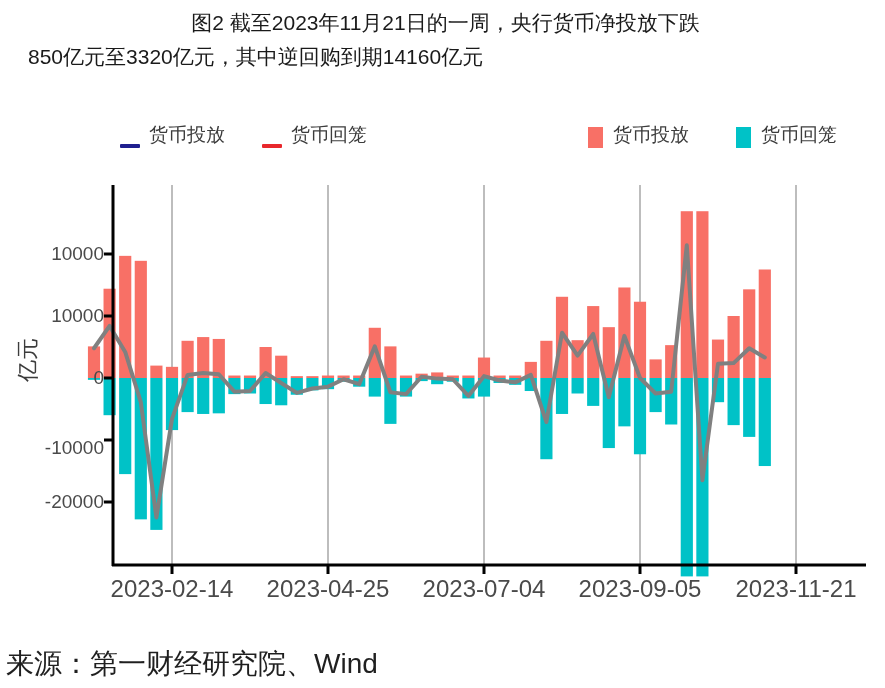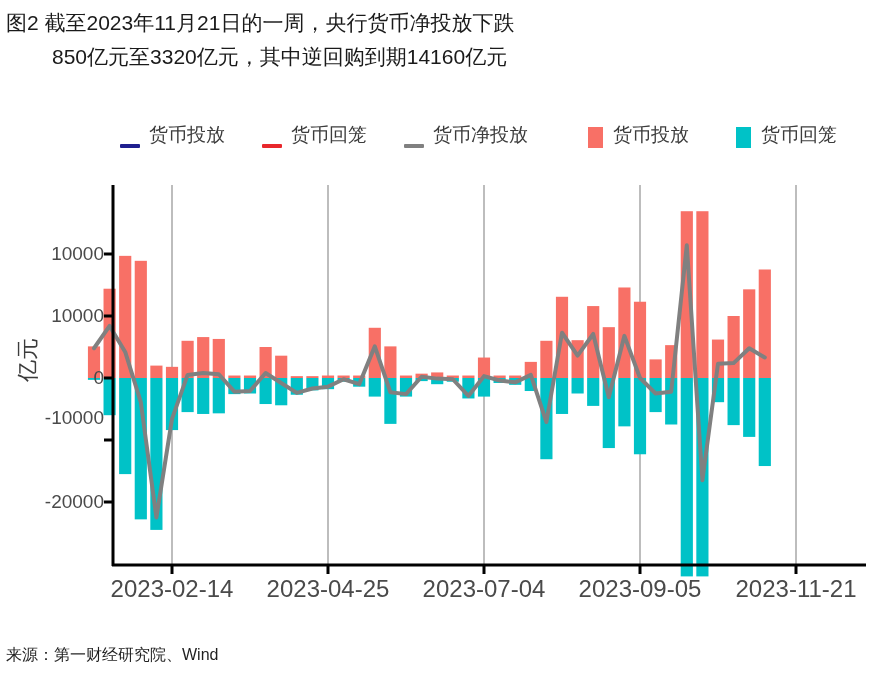--- a/index.html
+++ b/index.html
@@ -30,22 +30,22 @@
     width: 885px;
     text-align: center;
   }
   .title-line {
     font-size: 21px;
     line-height: 34px;
     color: #1a1a1a;
     white-space: nowrap;
     font-family: "Liberation Sans", "DejaVu Sans", sans-serif;
   }
-  .title-line.l1 { text-align: left; padding-left: 6px; }
-  .title-line.l2 { text-align: left; padding-left: 52px; }
+  .title-line.l1 { text-align: center; padding-left: 6px; }
+  .title-line.l2 { text-align: left; padding-left: 28px; }
 
   
   .legend {
     position: absolute;
     left: 0;
     top: 118px;
     width: 885px;
     height: 34px;
   }
   .legend-item {
@@ -122,21 +122,21 @@
     text-align: center;
     font-size: 22px;
     color: #3c3c3c;
   }
 
   
   .source {
     position: absolute;
     left: 6px;
     top: 645px;
-    font-size: 16px;
+    font-size: 28px;
     color: #1f1f1f;
     white-space: nowrap;
   }
 </style>
 </head>
 <body>
 
 <div id="figure">
 
   <div class="title-block">
@@ -145,24 +145,20 @@
   </div>
 
   <div class="legend">
     <div class="legend-item" id="leg0" style="left: 120px;">
       <span class="legend-swatch-line" id="sw0" style="background: rgb(31, 31, 143);"></span>
       <span class="legend-label">货币投放</span>
     </div>
     <div class="legend-item" id="leg1" style="left: 262px;">
       <span class="legend-swatch-line" id="sw1" style="background: rgb(232, 39, 44);"></span>
       <span class="legend-label">货币回笼</span>
-    </div>
-    <div class="legend-item" id="leg2" style="left: 404px;">
-      <span class="legend-swatch-line" id="sw2" style="background: rgb(128, 128, 128);"></span>
-      <span class="legend-label">货币净投放</span>
     </div>
     <div class="legend-item" id="leg3" style="left: 588px;">
       <span class="legend-swatch-box" id="sw3" style="background: rgb(248, 112, 102);"></span>
       <span class="legend-label">货币投放</span>
     </div>
     <div class="legend-item" id="leg4" style="left: 736px;">
       <span class="legend-swatch-box" id="sw4" style="background: rgb(0, 194, 199);"></span>
       <span class="legend-label">货币回笼</span>
     </div>
   </div>
@@ -273,21 +269,21 @@
       <line x1="328" y1="565" x2="328" y2="574" stroke="#000" stroke-width="3"></line>
       <line x1="484" y1="565" x2="484" y2="574" stroke="#000" stroke-width="3"></line>
       <line x1="640" y1="565" x2="640" y2="574" stroke="#000" stroke-width="3"></line>
       <line x1="796" y1="565" x2="796" y2="574" stroke="#000" stroke-width="3"></line>
     </svg>
 
   <div class="ytick-wrap" id="ytick-wrap">
       <div class="ytick" style="top: 254px;">10000</div>
       <div class="ytick" style="top: 316px;">10000</div>
       <div class="ytick" style="top: 378px;">0</div>
-      <div class="ytick" style="top: 418px;">-10000</div>
+      <div class="ytick" style="top: 448px;">-10000</div>
       <div class="ytick" style="top: 502px;">-20000</div>
     </div>
 
   <div class="ylabel">亿元</div>
 
   <div id="xtick-wrap">
       <div class="xtick" style="left: 82px;">2023-02-14</div>
       <div class="xtick" style="left: 238px;">2023-04-25</div>
       <div class="xtick" style="left: 394px;">2023-07-04</div>
       <div class="xtick" style="left: 550px;">2023-09-05</div>

